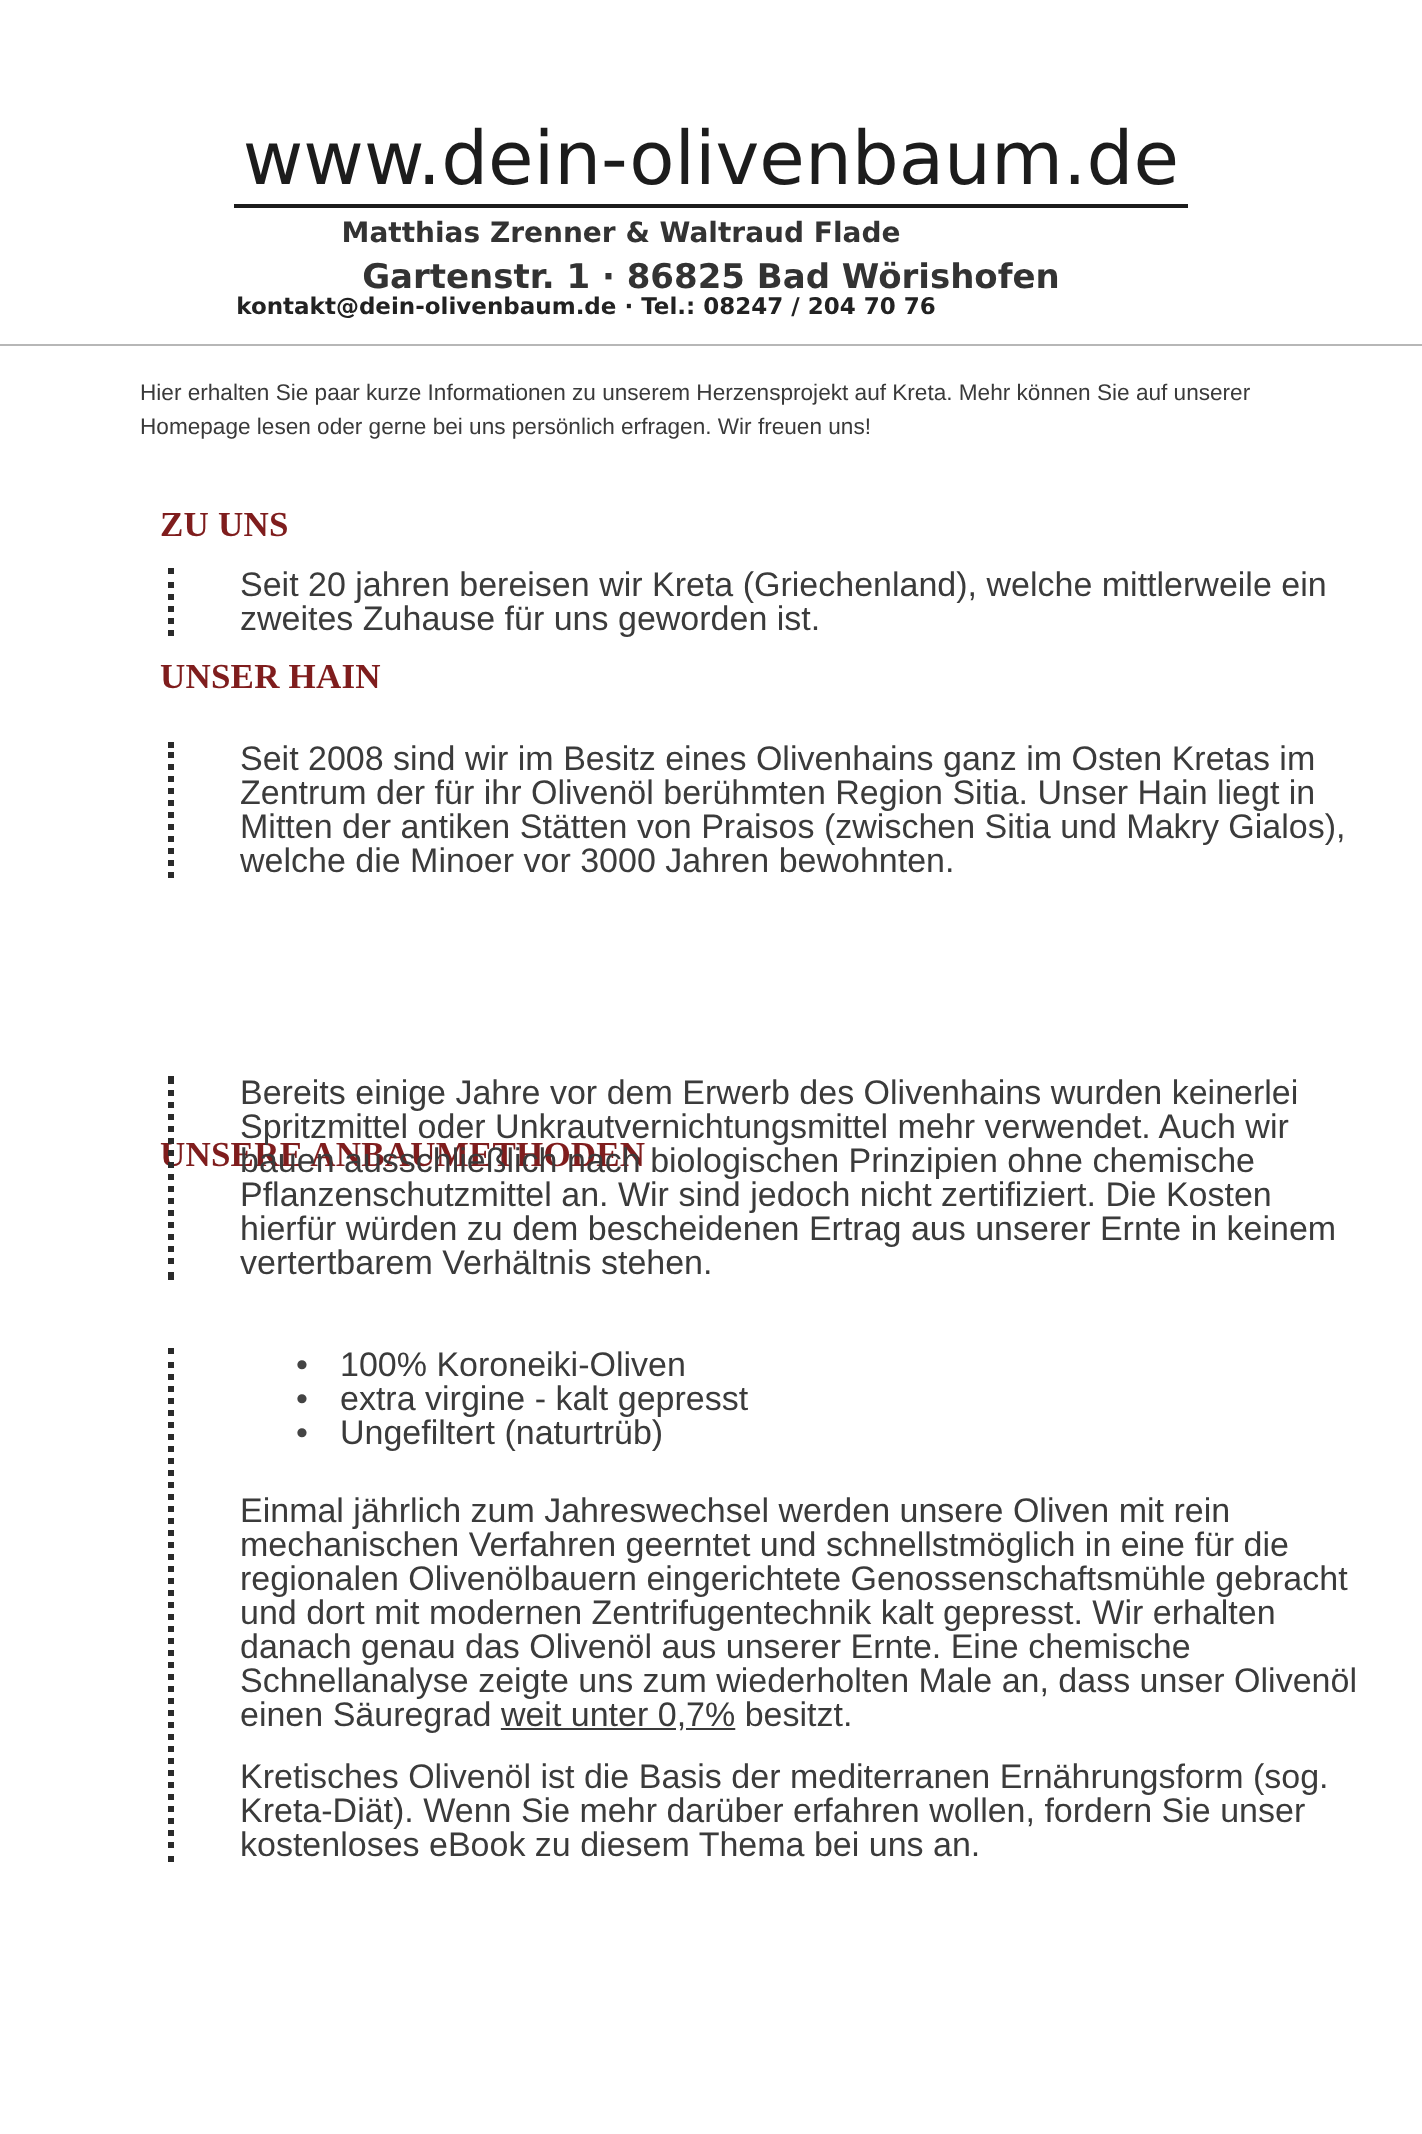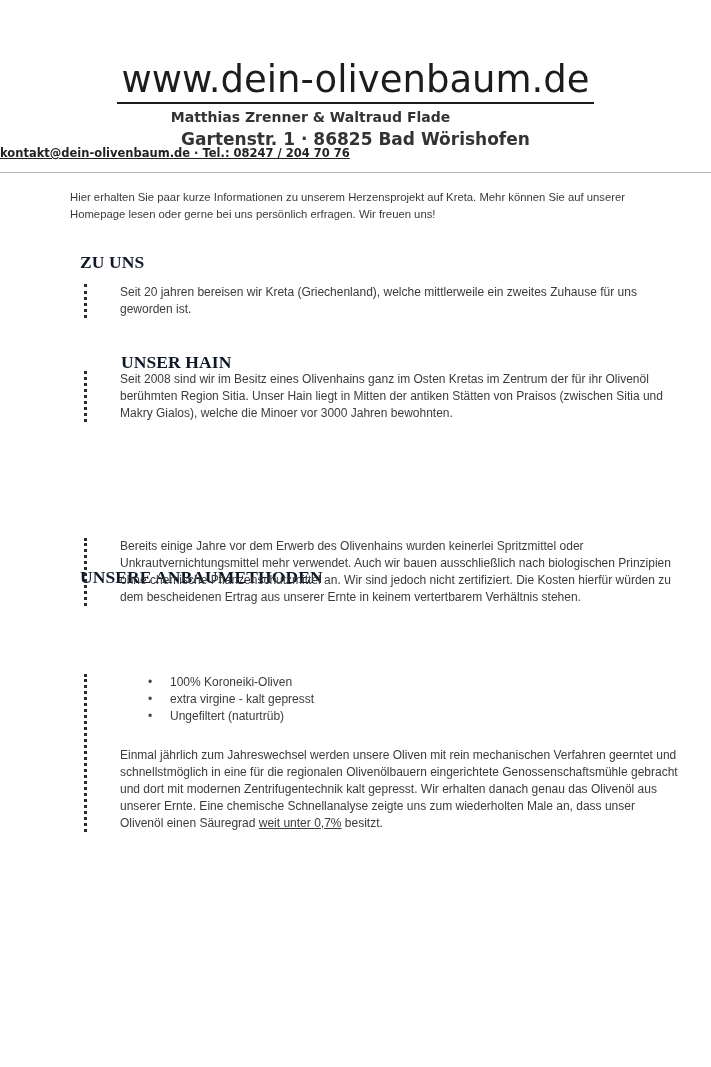--- a/index.html
+++ b/index.html
@@ -57,25 +57,25 @@
       text-align: center;
       font-family: "DejaVu Sans", sans-serif;
       font-weight: bold;
       font-size: 17px;
       color: #333;
     }
     .contact {
       position: absolute;
       top: 146px;
       left: 0; width: 586px;
+      text-align: center;
       font-family: "DejaVu Sans", sans-serif;
       font-weight: bold;
       font-size: 11.5px;
       color: #222;
-      text-decoration: underline;
     }
     .header-rule {
       position: absolute;
       top: 172px;
       left: 0;
       width: 711px;
       height: 0;
       border-top: 1.5px solid #b7b7b7;
     }
     
@@ -90,30 +90,30 @@
       color: #3a3a3a;
     }
     
     .section-heading {
       position: absolute;
       left: 80px;
       margin: 0;
       font-family: "Liberation Serif", "DejaVu Serif", serif;
       font-weight: bold;
       font-size: 17.5px;
-      color: #0f172a;
+      color: #7f1d1d;
       letter-spacing: 0.1px;
     }
     .section-body {
       position: absolute;
       left: 84px;
       width: 560px;
       border-left: 3px dotted #2a2a2a;
       padding-left: 33px;
-      font-size: 12px;
+      font-size: 17px;
       line-height: 17px;
       color: #3b3b3b;
     }
     .section-body p {
       margin: 0;
     }
     .section-body p + p {
       margin-top: 14px;
     }
     .bullets {
@@ -148,21 +148,21 @@
   <div class="contact">kontakt@dein-olivenbaum.de · Tel.: 08247 / 204 70 76</div>
   <div class="header-rule"></div>
 
   <div class="intro">Hier erhalten Sie paar kurze Informationen zu unserem Herzensprojekt auf Kreta. Mehr können Sie auf unserer Homepage lesen oder gerne bei uns persönlich erfragen. Wir freuen uns!</div>
 
   <h2 class="section-heading" style="top:252px;">ZU UNS</h2>
   <div class="section-body" style="top:284px;">
     <p>Seit 20 jahren bereisen wir Kreta (Griechenland), welche mittlerweile ein zweites Zuhause für uns geworden ist.</p>
   </div>
 
-  <h2 class="section-heading" style="top:352px;margin-left:41px;">UNSER HAIN</h2>
+  <h2 class="section-heading" style="top:328px;">UNSER HAIN</h2>
   <div class="section-body" style="top:371px;">
     <p>Seit 2008 sind wir im Besitz eines Olivenhains ganz im Osten Kretas im Zentrum der für ihr Olivenöl berühmten Region Sitia. Unser Hain liegt in Mitten der antiken Stätten von Praisos (zwischen Sitia und Makry Gialos), welche die Minoer vor 3000 Jahren bewohnten.</p>
   </div>
 
   <h2 class="section-heading" style="top:535px;margin-top:32px;">UNSERE ANBAUMETHODEN</h2>
   <div class="section-body" style="top:538px;">
     <p>Bereits einige Jahre vor dem Erwerb des Olivenhains wurden keinerlei Spritzmittel oder Unkrautvernichtungsmittel mehr verwendet. Auch wir bauen ausschließlich nach biologischen Prinzipien ohne chemische Pflanzenschutzmittel an. Wir sind jedoch nicht zertifiziert. Die Kosten hierfür würden zu dem bescheidenen Ertrag aus unserer Ernte in keinem vertertbarem Verhältnis stehen.</p>
   </div>
 
   <div class="section-body" style="top:674px;">
@@ -174,15 +174,16 @@
       <li>
         <span class="bullet">•</span>
         <span>extra virgine - kalt gepresst</span>
       </li>
       <li>
         <span class="bullet">•</span>
         <span>Ungefiltert (naturtrüb)</span>
       </li>
     </ul>
     <p class="after-list"><span>Einmal jährlich zum Jahreswechsel werden unsere Oliven mit rein mechanischen Verfahren geerntet und schnellstmöglich in eine für die regionalen Olivenölbauern eingerichtete Genossenschaftsmühle gebracht und dort mit modernen Zentrifugentechnik kalt gepresst. Wir erhalten danach genau das Olivenöl aus unserer Ernte. Eine chemische Schnellanalyse zeigte uns zum wiederholten Male an, dass unser Olivenöl einen Säuregrad </span><span class="u">weit unter 0,7%</span><span> besitzt.</span></p>
+    <p>Kretisches Olivenöl ist die Basis der mediterranen Ernährungsform (sog. Kreta-Diät). Wenn Sie mehr darüber erfahren wollen, fordern Sie unser kostenloses eBook zu diesem Thema bei uns an.</p>
   </div>
 
 </div>
 
 </body></html>

